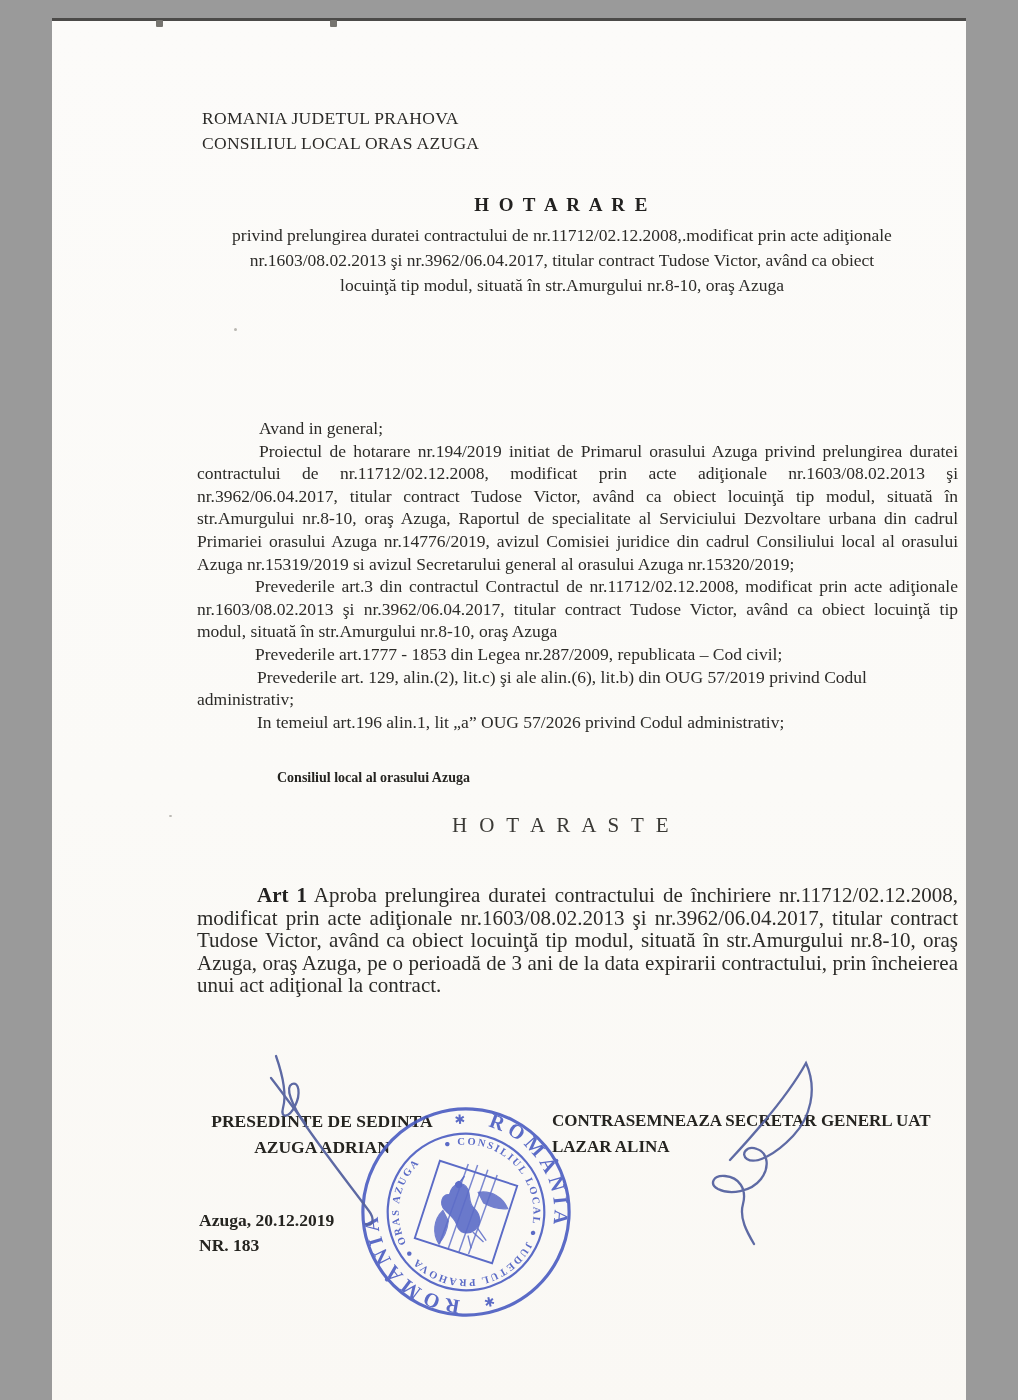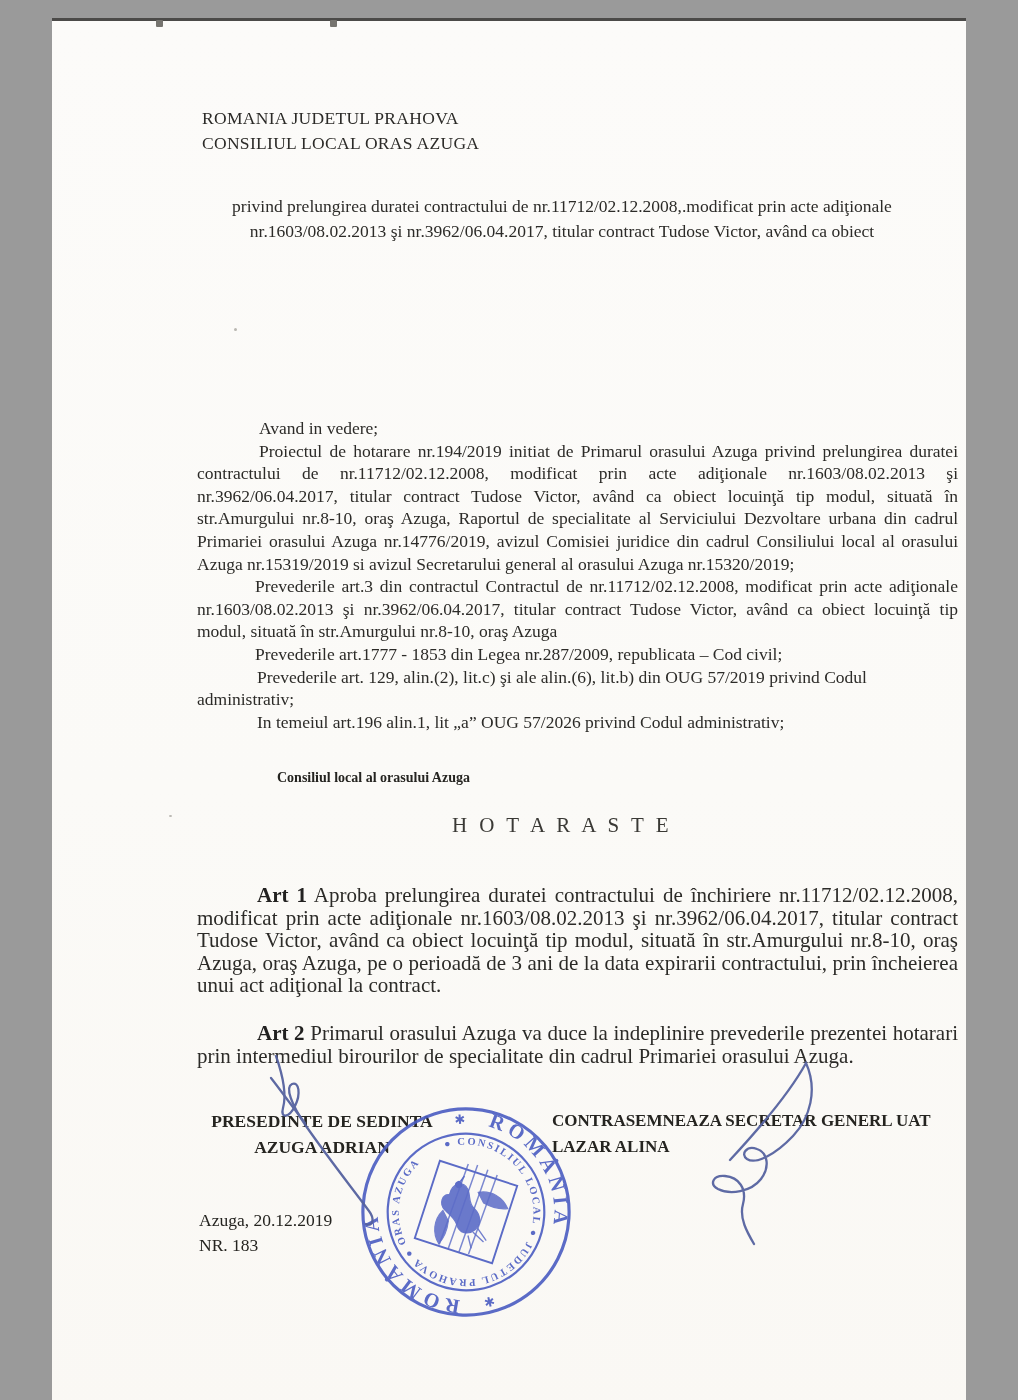--- a/index.html
+++ b/index.html
@@ -34,21 +34,21 @@
   .hotaraste { position:absolute; left:129px; top:795px; width:762px; text-align:center; font-size:21px; letter-spacing:3.5px; color:#3a3935; }
 
   .article { position:absolute; left:145px; width:761px; font-size:21px; line-height:22.6px; text-align:justify; text-indent:60px; }
   .art1 { top:845px; }
   .art2 { top:983px; }
   .art-label { font-weight:bold; color:#222120; }
 
   .sig-left  { position:absolute; left:150px; top:1090px; width:240px; text-align:center; font-weight:bold; font-size:17.5px; line-height:26px; color:#252420; }
   .sig-right { position:absolute; left:500px; top:1090px; width:420px; text-align:left; font-weight:bold; font-size:17px; line-height:26px; color:#252420; }
 
-  .footer { position:absolute; left:147px; top:1190px; font-weight:normal; font-size:17.5px; line-height:25px; color:#252420; }
+  .footer { position:absolute; left:147px; top:1190px; font-weight:bold; font-size:17.5px; line-height:25px; color:#252420; }
 
   .stamp { position:absolute; left:300px; top:1080px; width:228px; height:228px; opacity:.9; pointer-events:none; }
   .sig-overlay { position:absolute; left:0; top:0; width:1018px; height:1400px; pointer-events:none; }
 </style>
 </head>
 <body>
 
 <div class="page">
 
   <div class="scan-topline"></div>
@@ -60,40 +60,41 @@
   <div class="scan-dot" style="left:117px; top:797px; width:3px; height:2px;"></div>
   <div class="smudge-halo"></div>
   <div class="smudge-dark"></div>
 
   <div class="header">
     <div>ROMANIA JUDETUL PRAHOVA</div>
     <div>CONSILIUL LOCAL ORAS AZUGA</div>
   </div>
 
   <div class="title-block">
+    <div class="doc-title">H O T A R A R E</div>
     <div class="subtitle">
       <div>privind prelungirea duratei contractului de nr.11712/02.12.2008,.modificat prin acte adiţionale</div>
       <div>nr.1603/08.02.2013 şi nr.3962/06.04.2017, titular contract Tudose Victor, având ca obiect</div>
+      <div>locuinţă tip modul, situată în str.Amurgului nr.8-10, oraş Azuga</div>
     </div>
   </div>
 
   <div class="body-block">
-    <p class="ind62">Avand in vedere;</p>
+    <p class="ind62">Avand in general;</p>
     <p class="justify ind62">Proiectul de hotarare nr.194/2019 initiat de Primarul orasului Azuga privind prelungirea duratei contractului de nr.11712/02.12.2008, modificat prin acte adiţionale nr.1603/08.02.2013 şi nr.3962/06.04.2017, titular contract Tudose Victor, având ca obiect locuinţă tip modul, situată în str.Amurgului nr.8-10, oraş Azuga, Raportul de specialitate al Serviciului Dezvoltare urbana din cadrul Primariei orasului Azuga nr.14776/2019, avizul Comisiei juridice din cadrul Consiliului local al orasului Azuga nr.15319/2019 si avizul Secretarului general al orasului Azuga nr.15320/2019;</p>
     <p class="justify p-shift">Prevederile art.3 din contractul Contractul de nr.11712/02.12.2008, modificat prin acte adiţionale nr.1603/08.02.2013 şi nr.3962/06.04.2017, titular contract Tudose Victor, având ca obiect locuinţă tip modul, situată în str.Amurgului nr.8-10, oraş Azuga</p>
     <p class="p-shift">Prevederile art.1777 - 1853 din Legea nr.287/2009, republicata – Cod civil;</p>
     <p class="ind60">Prevederile art. 129, alin.(2), lit.c) şi ale alin.(6), lit.b) din OUG 57/2019 privind Codul administrativ;</p>
     <p class="ind60">In temeiul art.196 alin.1, lit „a” OUG 57/2026 privind Codul administrativ;</p>
   </div>
 
   <div class="council">Consiliul local al orasului Azuga</div>
   <div class="hotaraste">H O T A R A S T E</div>
 
   <p class="article art1"><span class="art-label">Art 1</span> <span>Aproba prelungirea duratei contractului de închiriere nr.11712/02.12.2008, modificat prin acte adiţionale nr.1603/08.02.2013 şi nr.3962/06.04.2017, titular contract Tudose Victor, având ca obiect locuinţă tip modul, situată în str.Amurgului nr.8-10, oraş Azuga, oraş Azuga, pe o perioadă de 3 ani de la data expirarii contractului, prin încheierea unui act adiţional la contract.</span></p>
-  <p class="article art2"><span class="art-label">Art 2</span> <span>Primarul orasului Azuga va duce la indeplinire prevederile prezentei hotarari prin intermediul birourilor de specialitate din cadrul Primariei orasului Azuga.</span></p>
 
   <div class="sig-left">
     <div>PRESEDINTE DE SEDINTA</div>
     <div>AZUGA  ADRIAN</div>
   </div>
   <div class="sig-right">
     <div>CONTRASEMNEAZA SECRETAR GENERL UAT</div>
     <div>LAZAR  ALINA</div>
   </div>
 

